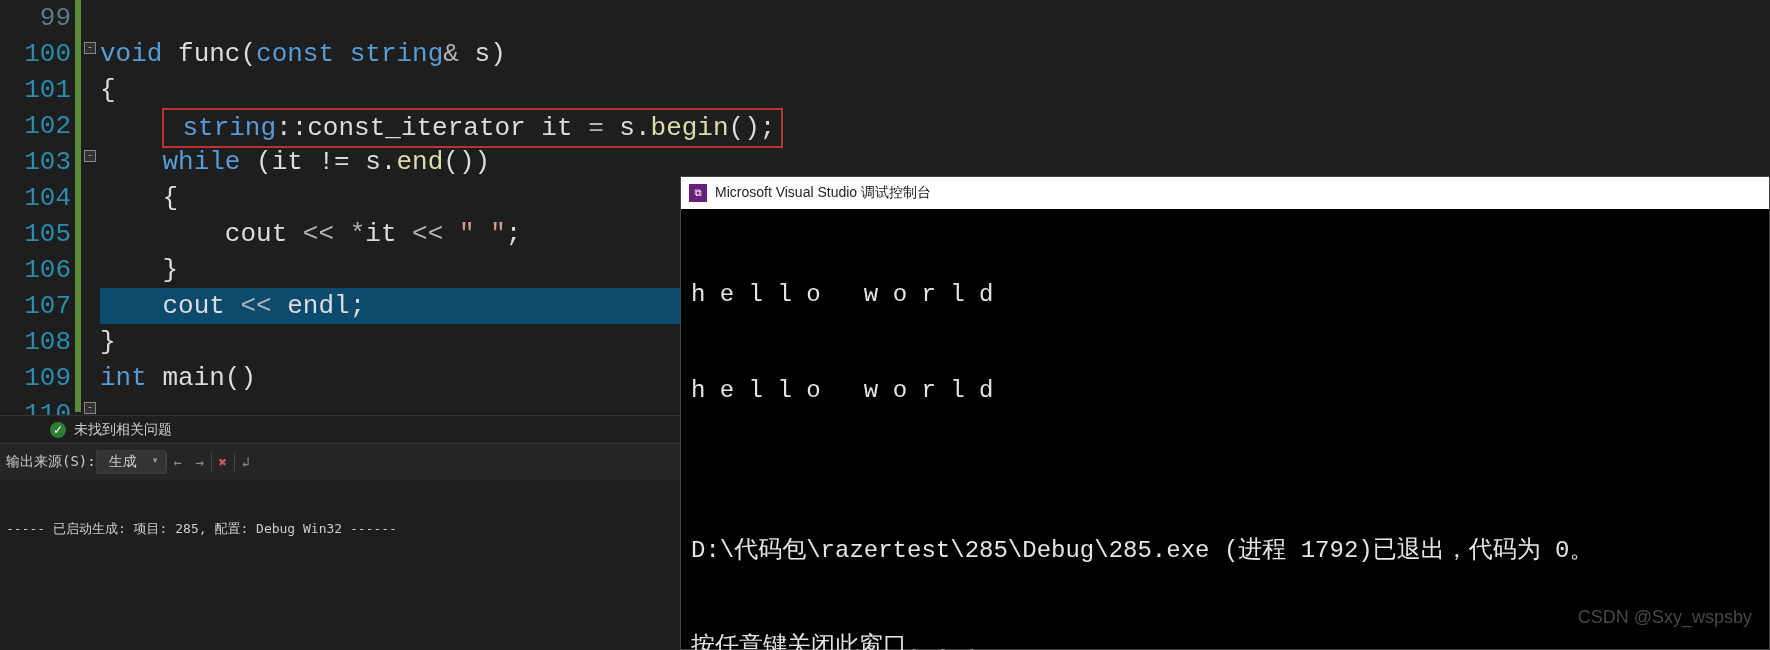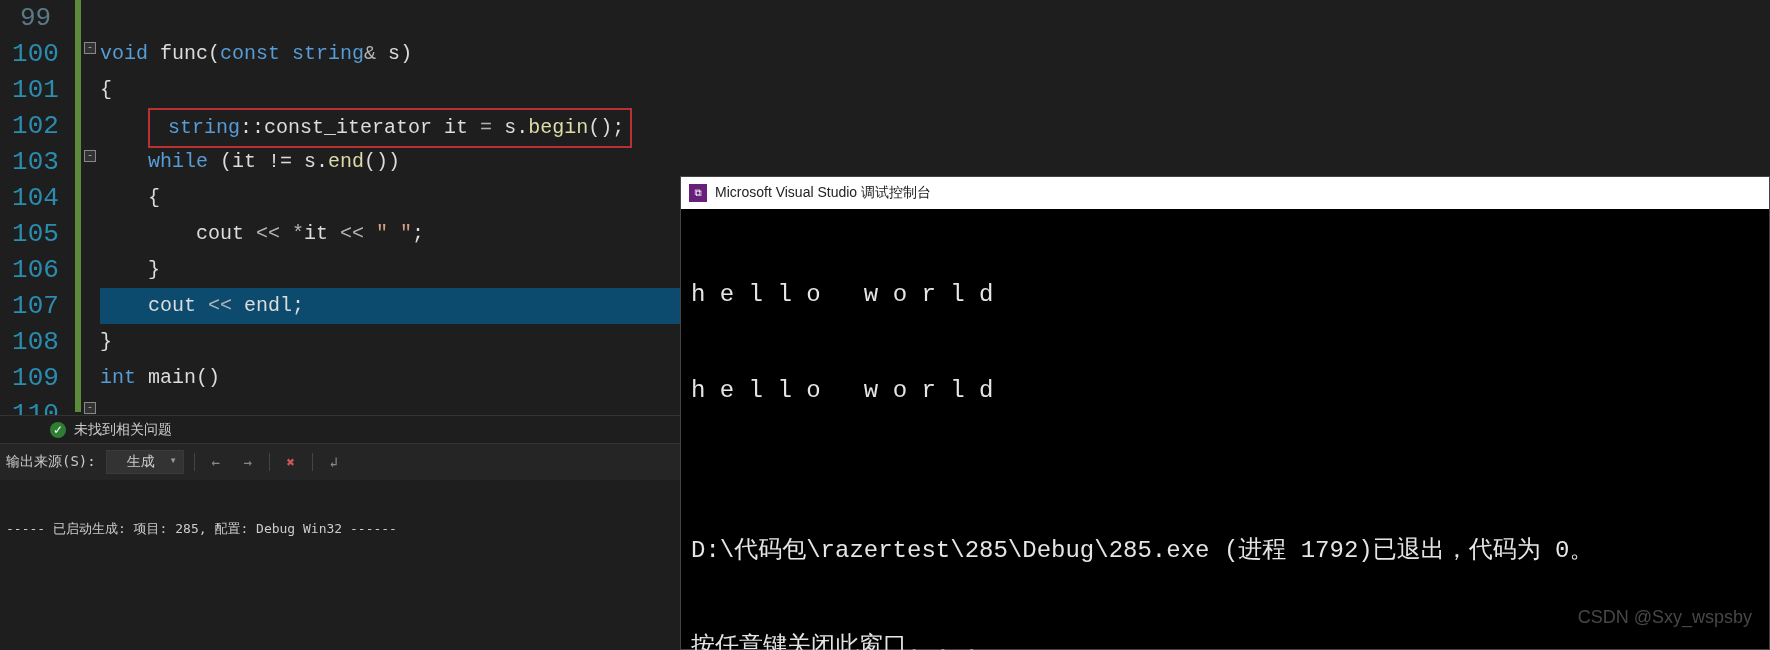--- a/index.html
+++ b/index.html
@@ -1,40 +1,40 @@
 <!DOCTYPE html>
 <html><head>
 <meta charset="utf-8">
 <style>
   * { box-sizing: border-box; margin: 0; padding: 0; }
   html, body { width: 1770px; height: 650px; overflow: hidden; font-family: Consolas, 'Courier New', monospace; background: #1e1e1e; }
   
   .editor-area { position: absolute; left: 0; top: 0; width: 680px; height: 415px; background: #1e1e1e; display: flex; }
-  .gutter { width: 75px; background: #1e1e1e; color: #2a8db0; font-size: 26px; text-align: center; padding-right: 4px; line-height: 36px; user-select: none; }
+  .gutter { width: 75px; background: #1e1e1e; color: #2a8db0; font-size: 26px; text-align: right; padding-right: 4px; line-height: 36px; user-select: none; }
   .gutter .dim { color: #5a7a8a; }
   .gutter-marker { position: absolute; left: 75px; top: 0; width: 6px; height: 412px; background: #5a8a3a; }
   .fold-col { position: absolute; left: 82px; top: 0; width: 18px; height: 412px; }
   .fold-col .box { position: absolute; left: 2px; width: 12px; height: 12px; border: 1px solid #888; background: #333; font-size: 10px; color: #aaa; text-align: center; line-height: 9px; cursor: pointer; }
-  .code { position: absolute; left: 100px; top: 0; right: 0; font-size: 20px; line-height: 36px; color: #dcdcdc; }
+  .code { position: absolute; left: 100px; top: 0; right: 0; font-size: 26px; line-height: 36px; color: #dcdcdc; }
   .code .line { height: 36px; white-space: pre; }
   .code .kw { color: #569cd6; }
   .code .type { color: #569cd6; }
   .code .str { color: #d69d85; }
   .code .op { color: #b4b4b4; }
   .code .call { color: #dcdcaa; }
   .code .brace { color: #dcdcdc; }
   .highlight-line { background: #0c4a6e; }
   .red-box { border: 2px solid #b83232; display: inline-block; padding: 0 6px 0 18px; }
 
   .status-bar { position: absolute; left: 0; top: 415px; width: 680px; height: 28px; background: #1e1e1e; border-top: 1px solid #333; display: flex; align-items: center; font-size: 14px; color: #ccc; font-family: "Microsoft YaHei", sans-serif; }
   .status-bar .check { width: 16px; height: 16px; border-radius: 50%; background: #2e7d32; display: inline-flex; align-items: center; justify-content: center; color: #fff; font-size: 12px; margin: 0 8px 0 50px; }
 
   .output-panel { position: absolute; left: 0; top: 443px; width: 680px; height: 207px; background: #1e1e1e; border-top: 1px solid #333; font-family: "Microsoft YaHei", Consolas, monospace; }
-  .output-toolbar { height: 36px; display: flex; align-items: center; color: #ccc; font-size: 14px; padding: 0 6px; gap: 10px; background: #252526; }
-  .output-toolbar .sel { border: 1px solid #3a3a3a; padding: 2px 28px 2px 20px; background: #333; position: relative; }
+  .output-toolbar { height: 36px; display: flex; align-items: center; color: #ccc; font-size: 14px; padding: 0 6px; background: #252526; }
+  .output-toolbar .sel { border: 1px solid #3a3a3a; padding: 2px 28px 2px 12px; background: #333; position: relative; }
   .output-toolbar .sel::after { content: "▾"; position: absolute; right: 6px; top: 2px; color: #999; font-size: 12px; }
   .output-toolbar .tb-btn { width: 22px; height: 22px; display: inline-flex; align-items: center; justify-content: center; color: #888; cursor: pointer; }
   .output-toolbar .sep { width: 1px; height: 18px; background: #444; }
   .output-text { padding: 4px 6px; color: #ccc; font-size: 13px; line-height: 18px; white-space: pre; font-family: Consolas, "Microsoft YaHei", monospace; }
 
   .console-window { position: absolute; left: 680px; top: 176px; width: 1090px; height: 474px; background: #000; border: 1px solid #444; }
   .console-title { height: 32px; background: #fff; display: flex; align-items: center; padding: 0 8px; gap: 8px; font-family: 'Microsoft YaHei', sans-serif; font-size: 14px; color: #222; }
   .console-title .vs-icon { width: 18px; height: 18px; background: #68217a; color: #fff; font-size: 10px; display: flex; align-items: center; justify-content: center; }
   .console-body { padding: 6px 10px; color: #e5e5e5; font-family: SimSun, 'Courier New', monospace; font-size: 24px; line-height: 32px; white-space: pre; letter-spacing: 0; }
 

